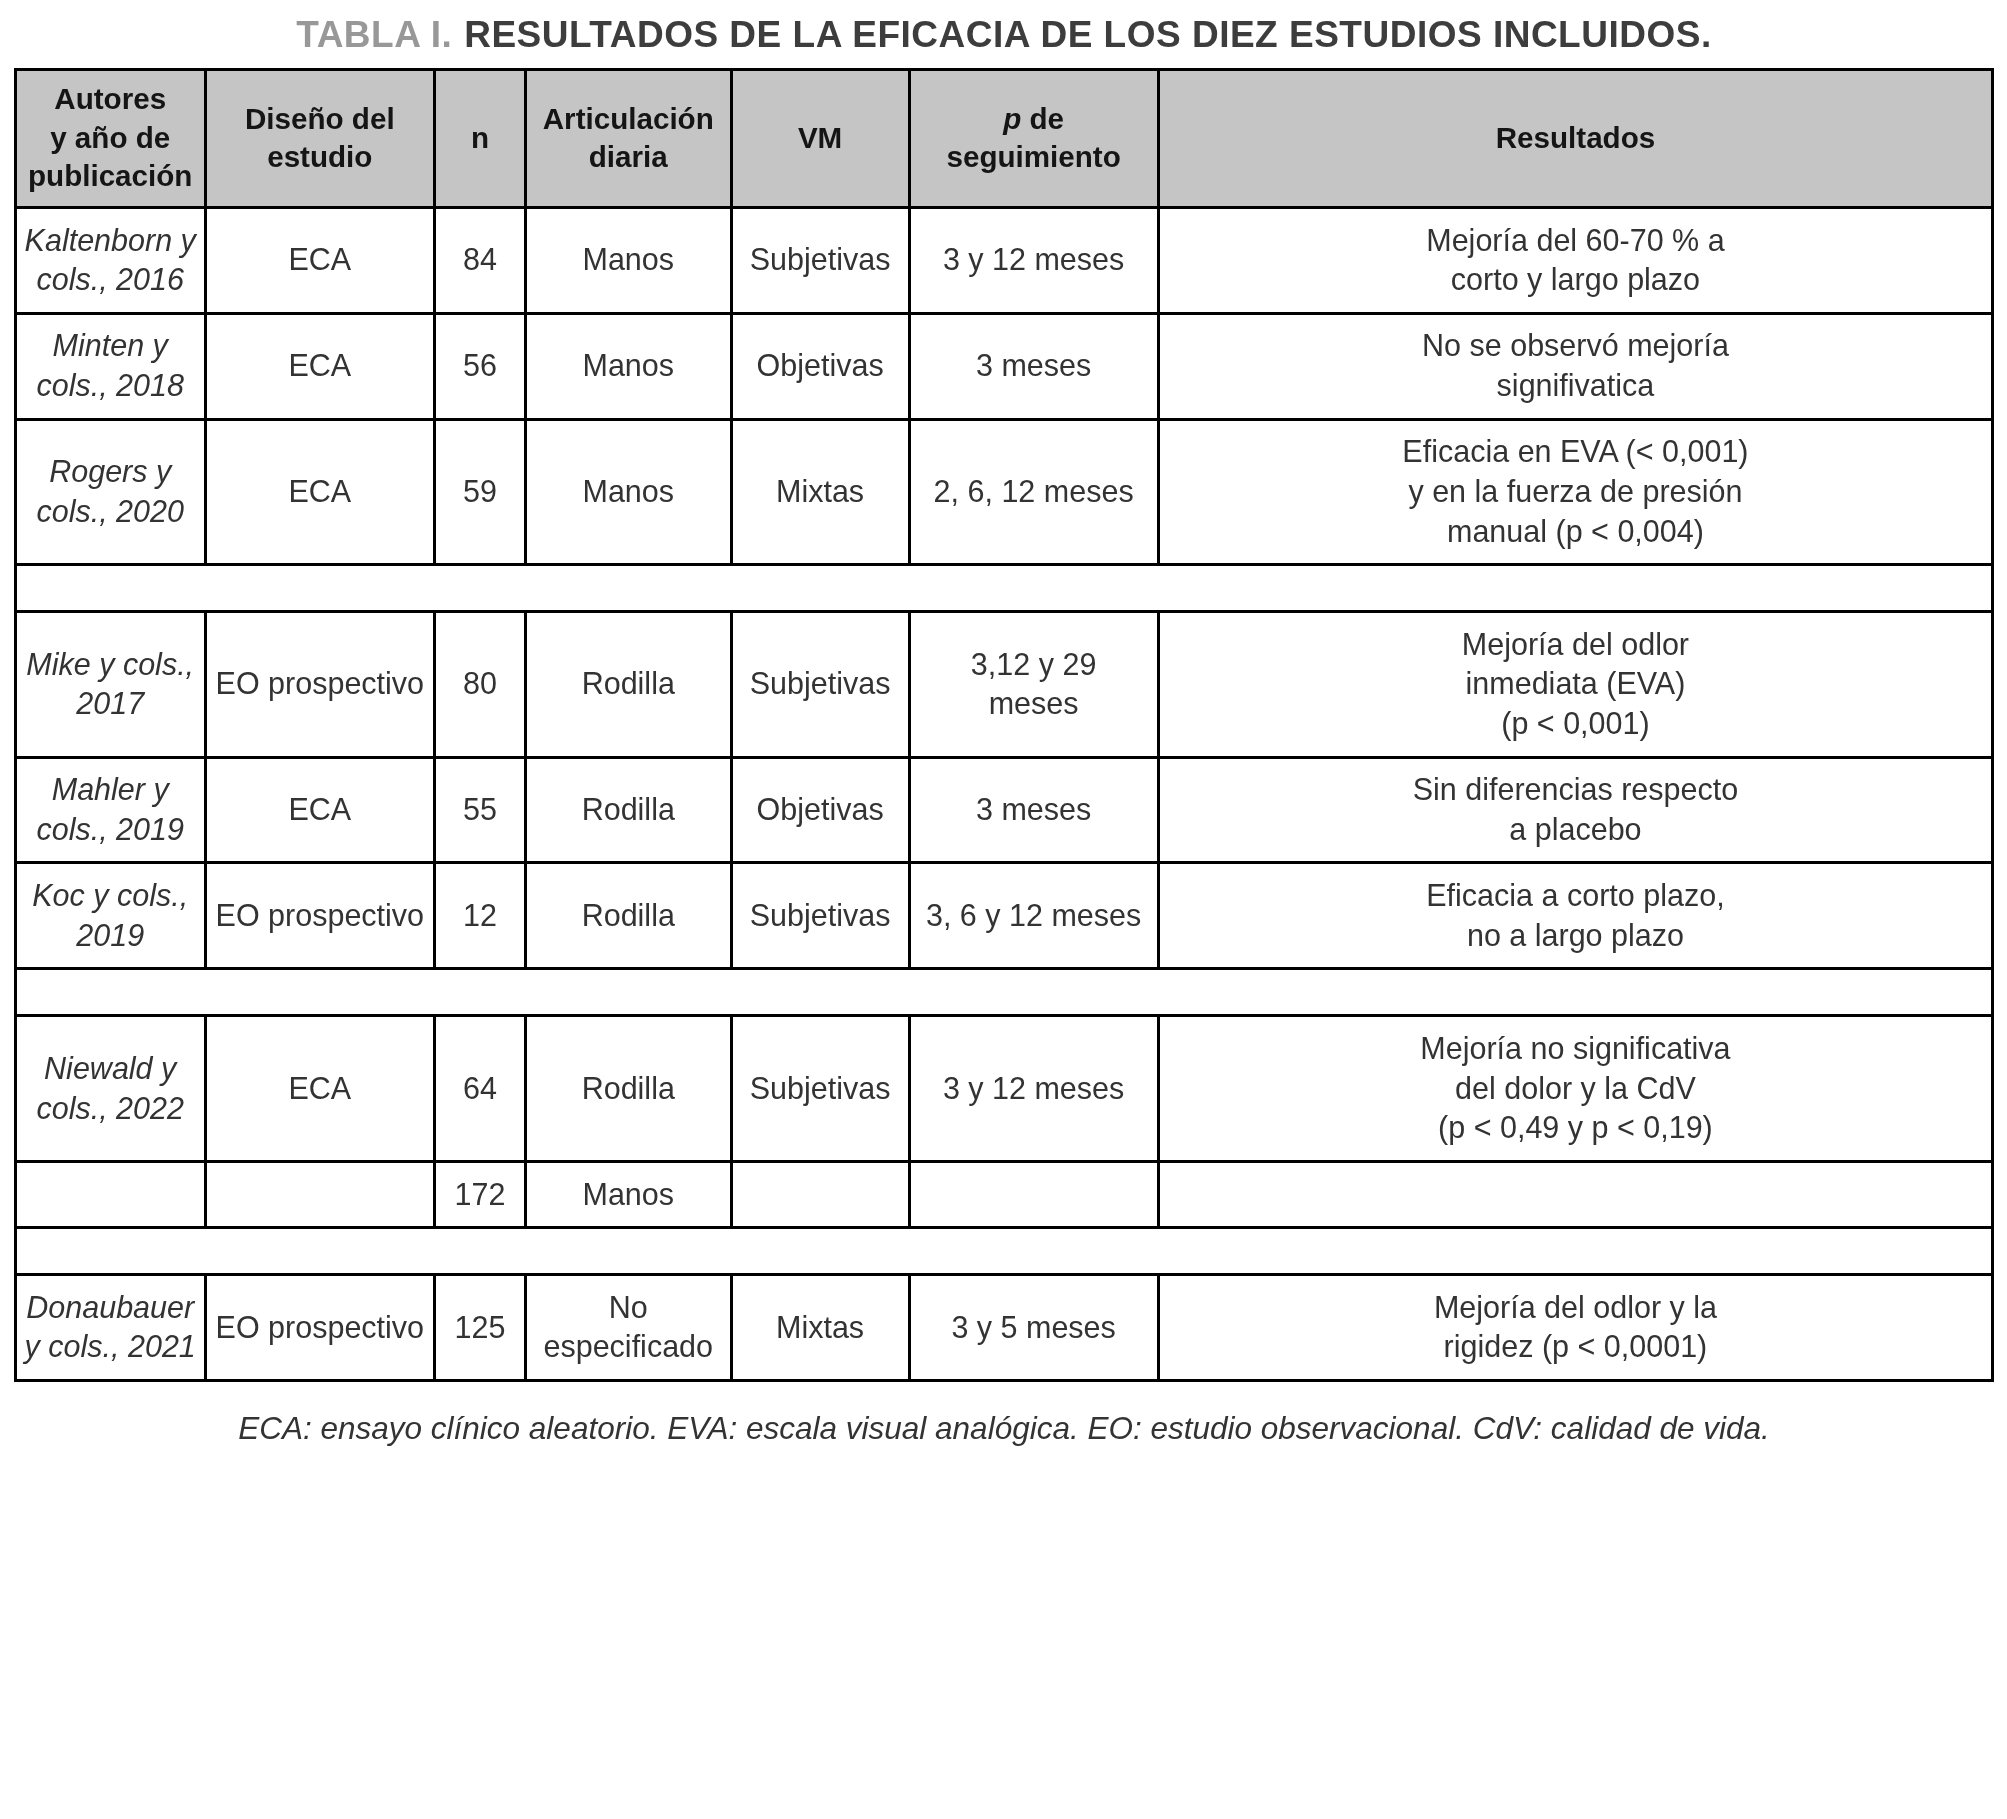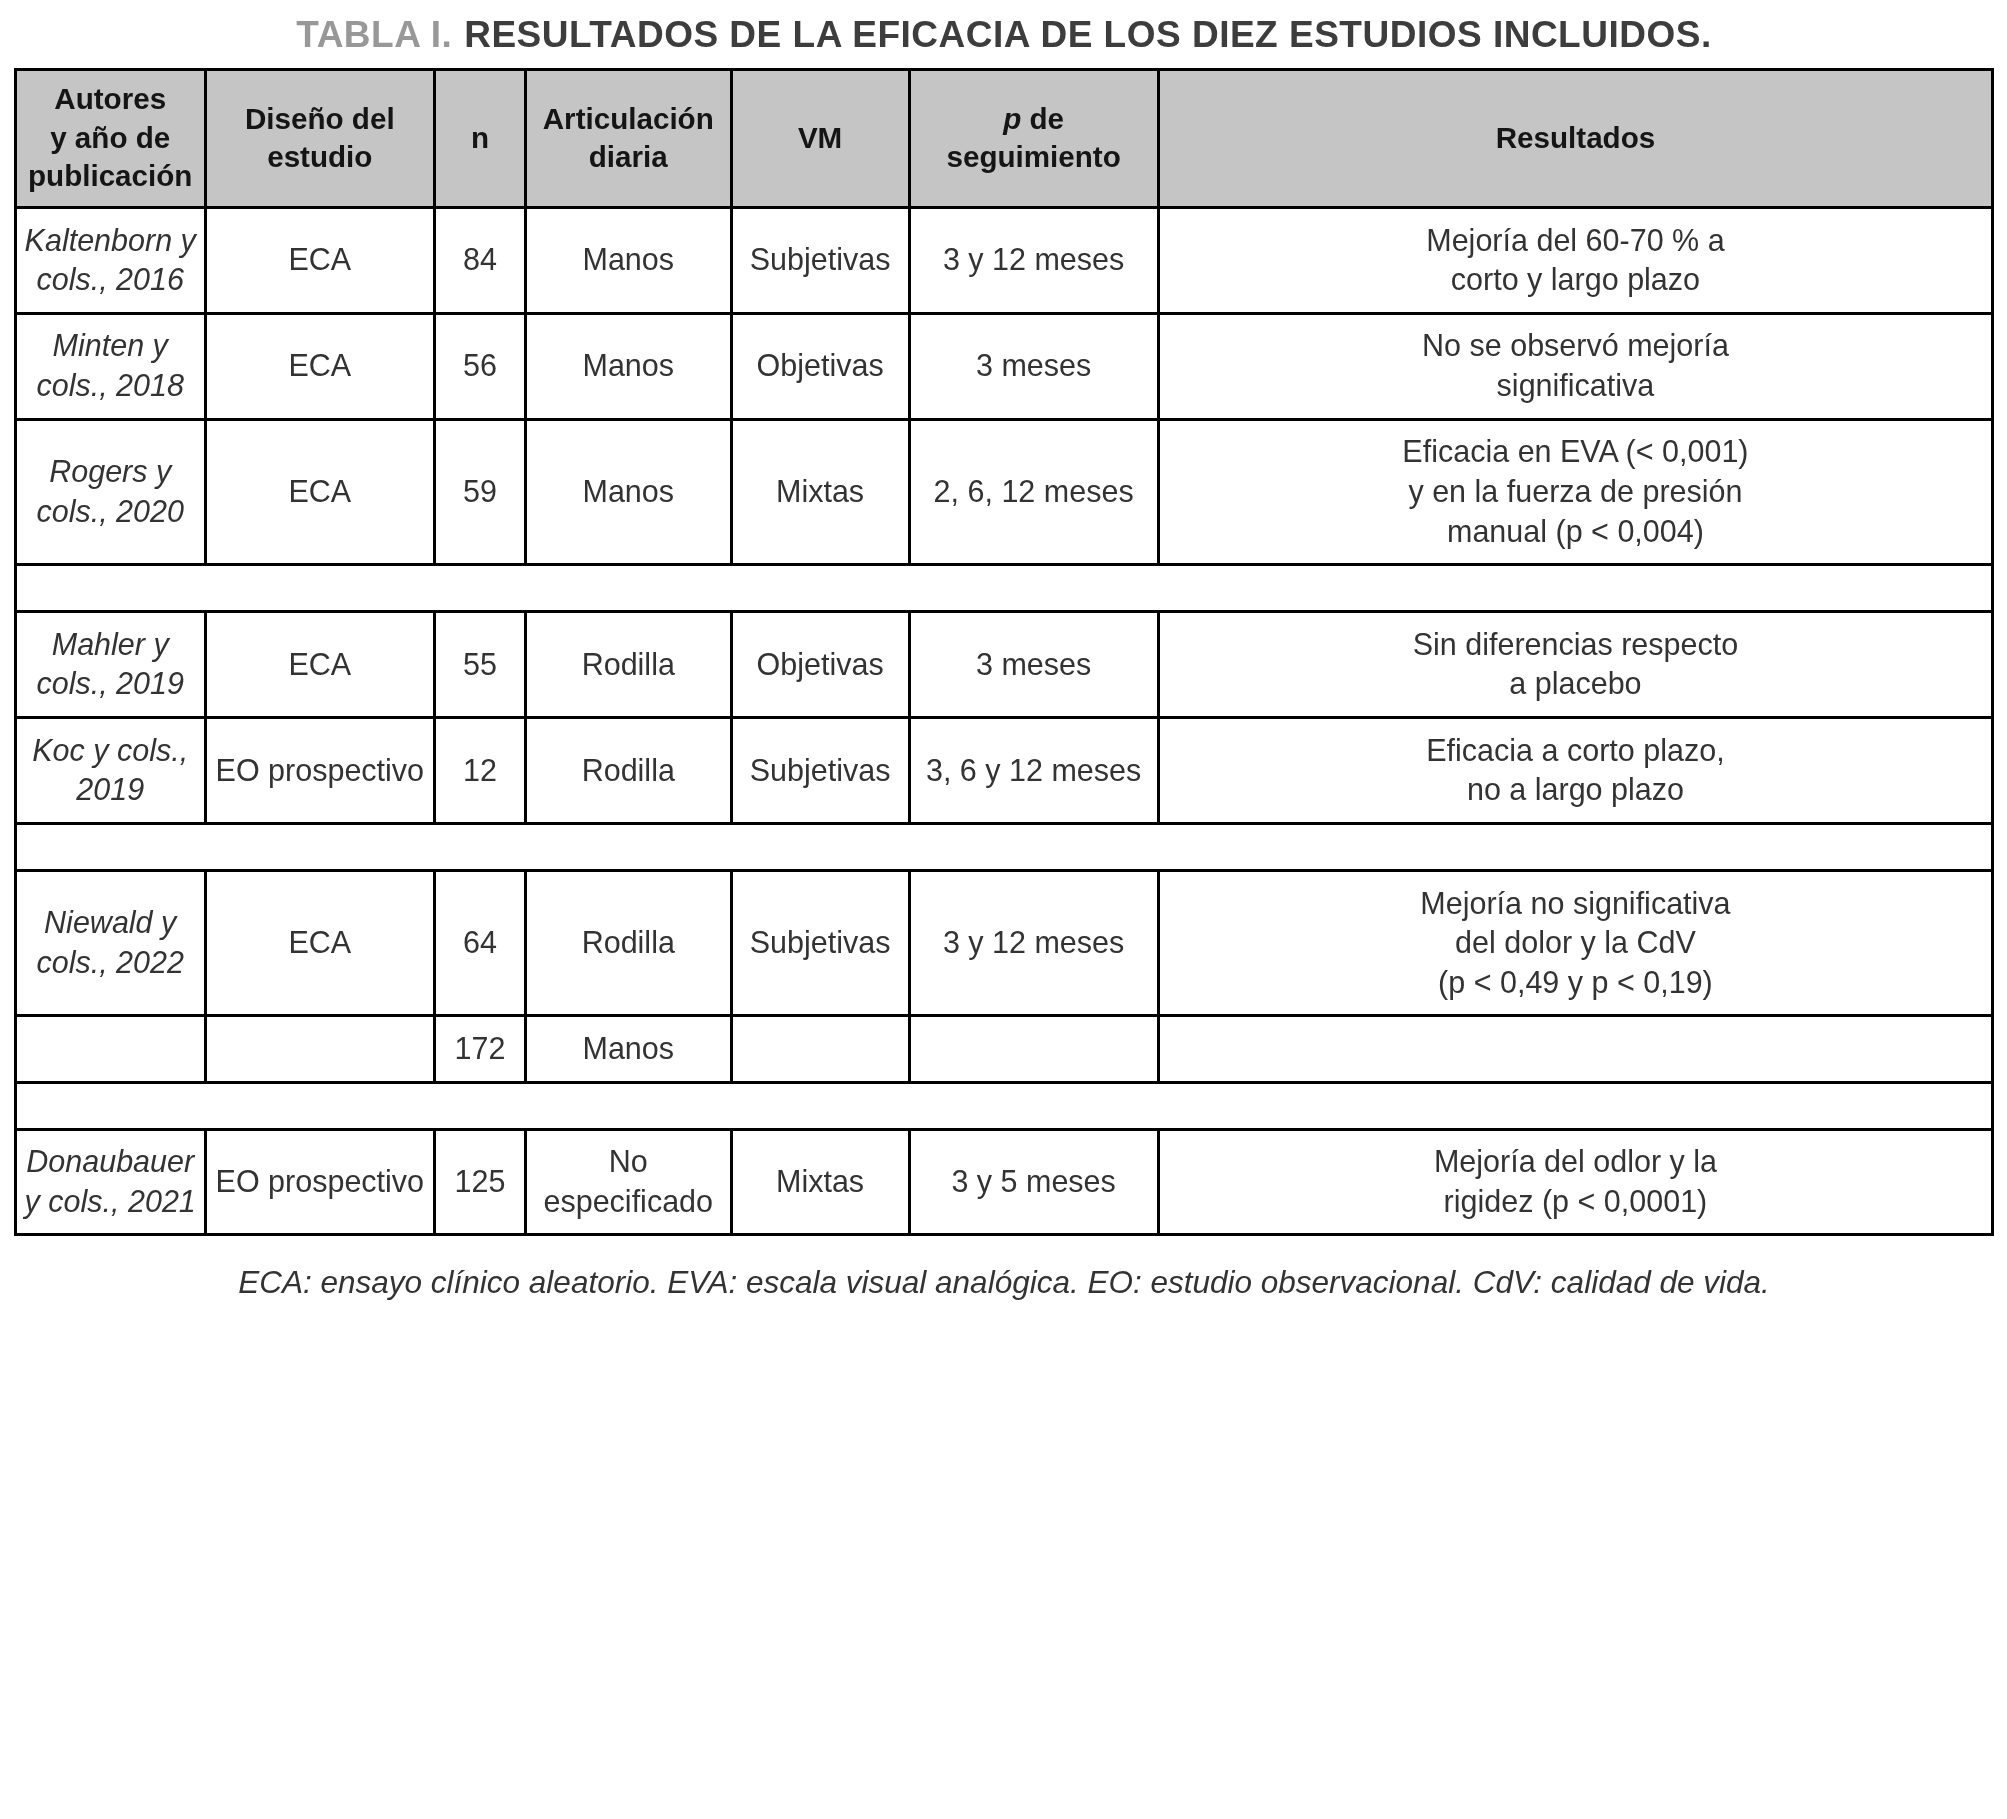--- a/index.html
+++ b/index.html
@@ -113,36 +113,49 @@
         </tr>
         <tr>
           <td class="author">Minten y
 cols., 2018</td>
           <td>ECA</td>
           <td>56</td>
           <td>Manos</td>
           <td>Objetivas</td>
           <td>3 meses</td>
           <td>No se observó mejoría
-significativa</td>
+signifivatica</td>
         </tr>
         <tr>
           <td class="author">Rogers y
 cols., 2020</td>
           <td>ECA</td>
           <td>59</td>
           <td>Manos</td>
           <td>Mixtas</td>
           <td>2, 6, 12 meses</td>
           <td>Eficacia en EVA (&lt; 0,001)
 y en la fuerza de presión
 manual (p &lt; 0,004)</td>
         </tr>
         <tr class="spacer">
           <td colspan="7"></td>
+        </tr>
+        <tr>
+          <td class="author">Mike y cols.,
+2017</td>
+          <td>EO prospectivo</td>
+          <td>80</td>
+          <td>Rodilla</td>
+          <td>Subjetivas</td>
+          <td>3,12 y 29
+meses</td>
+          <td>Mejoría del odlor
+inmediata (EVA)
+(p &lt; 0,001)</td>
         </tr>
         <tr>
           <td class="author">Mahler y
 cols., 2019</td>
           <td>ECA</td>
           <td>55</td>
           <td>Rodilla</td>
           <td>Objetivas</td>
           <td>3 meses</td>
           <td>Sin diferencias respecto

